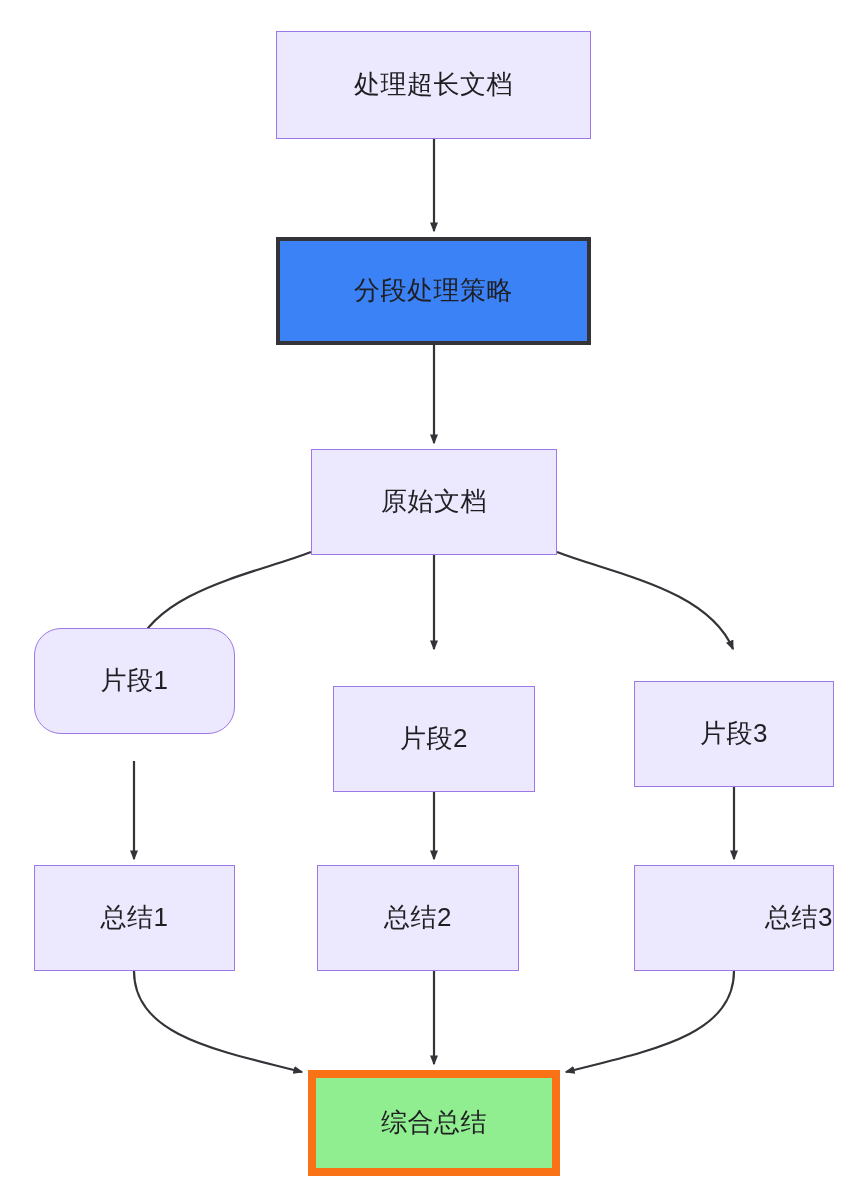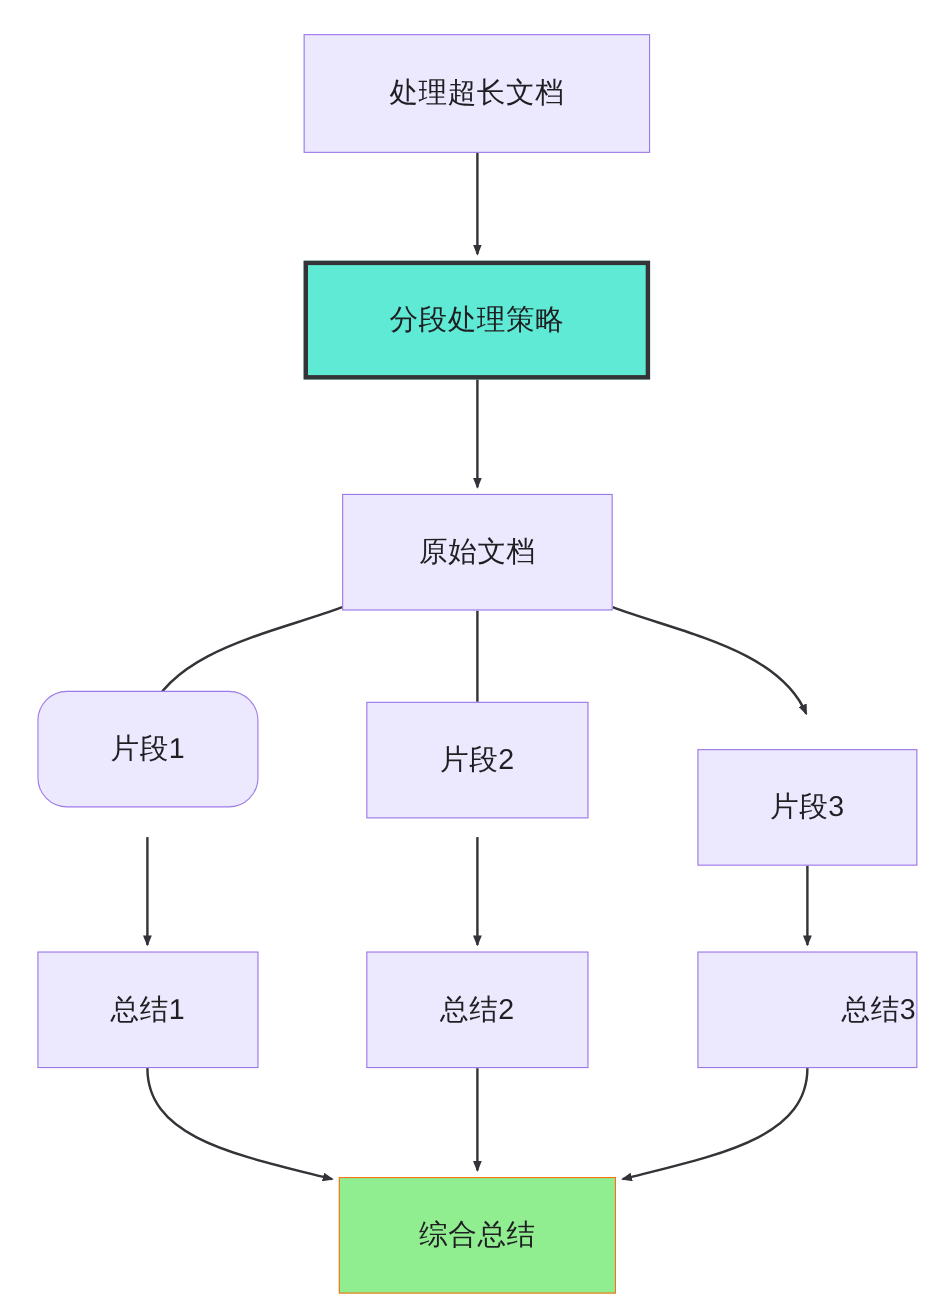--- a/index.html
+++ b/index.html
@@ -42,28 +42,28 @@
     white-space: nowrap;
   }
   
   .node.style-default {
     background: #ece8fd;
     border: 1.6px solid #9d78e8;
     font-size: 26px;
   }
   
   .node.style-highlight {
-    background: #5eead4;
+    background: #3b82f6;
     border: 4px solid #333338;
     font-size: 26px;
   }
   
   .node.style-terminal {
     background: #90ee90;
-    border: 1px solid #f97316;
+    border: 8px solid #f97316;
     font-size: 26px;
   }
 </style>
 </head>
 <body>
 
 <div id="canvas">
 
   <svg id="edge-layer" viewBox="0 0 852 1196" width="852" height="1196" xmlns="http://www.w3.org/2000/svg">
     <defs>
@@ -92,30 +92,30 @@
       </div>
       <div class="node style-highlight" style="left: 276px; top: 237px; width: 315px; height: 108px;">
         <span class="node-label">分段处理策略</span>
       </div>
       <div class="node style-default" style="left: 311px; top: 449px; width: 246px; height: 106px; justify-content: center;">
         <span class="node-label">原始文档</span>
       </div>
       <div class="node style-default" style="left: 34px; top: 628px; width: 201px; height: 106px; border-radius: 27px;">
         <span class="node-label">片段1</span>
       </div>
-      <div class="node style-default" style="left: 333px; top: 638px; width: 202px; height: 106px; align-items: center;">
+      <div class="node style-default" style="left: 333px; top: 686px; width: 202px; height: 106px; align-items: center;">
         <span class="node-label">片段2</span>
       </div>
       <div class="node style-default" style="left: 634px; top: 655px; width: 200px; height: 106px; margin-top: 26px;">
         <span class="node-label">片段3</span>
       </div>
       <div class="node style-default" style="left: 34px; top: 865px; width: 201px; height: 106px;">
         <span class="node-label">总结1</span>
       </div>
-      <div class="node style-default" style="left: 333px; top: 865px; width: 202px; height: 106px;">
+      <div class="node style-default" style="left: 317px; top: 865px; width: 202px; height: 106px;">
         <span class="node-label">总结2</span>
       </div>
       <div class="node style-default" style="left: 634px; top: 865px; width: 200px; height: 106px; justify-content: flex-end;">
         <span class="node-label">总结3</span>
       </div>
       <div class="node style-terminal" style="left: 308px; top: 1070px; width: 252px; height: 106px;">
         <span class="node-label">综合总结</span>
       </div>
     </div>
 

